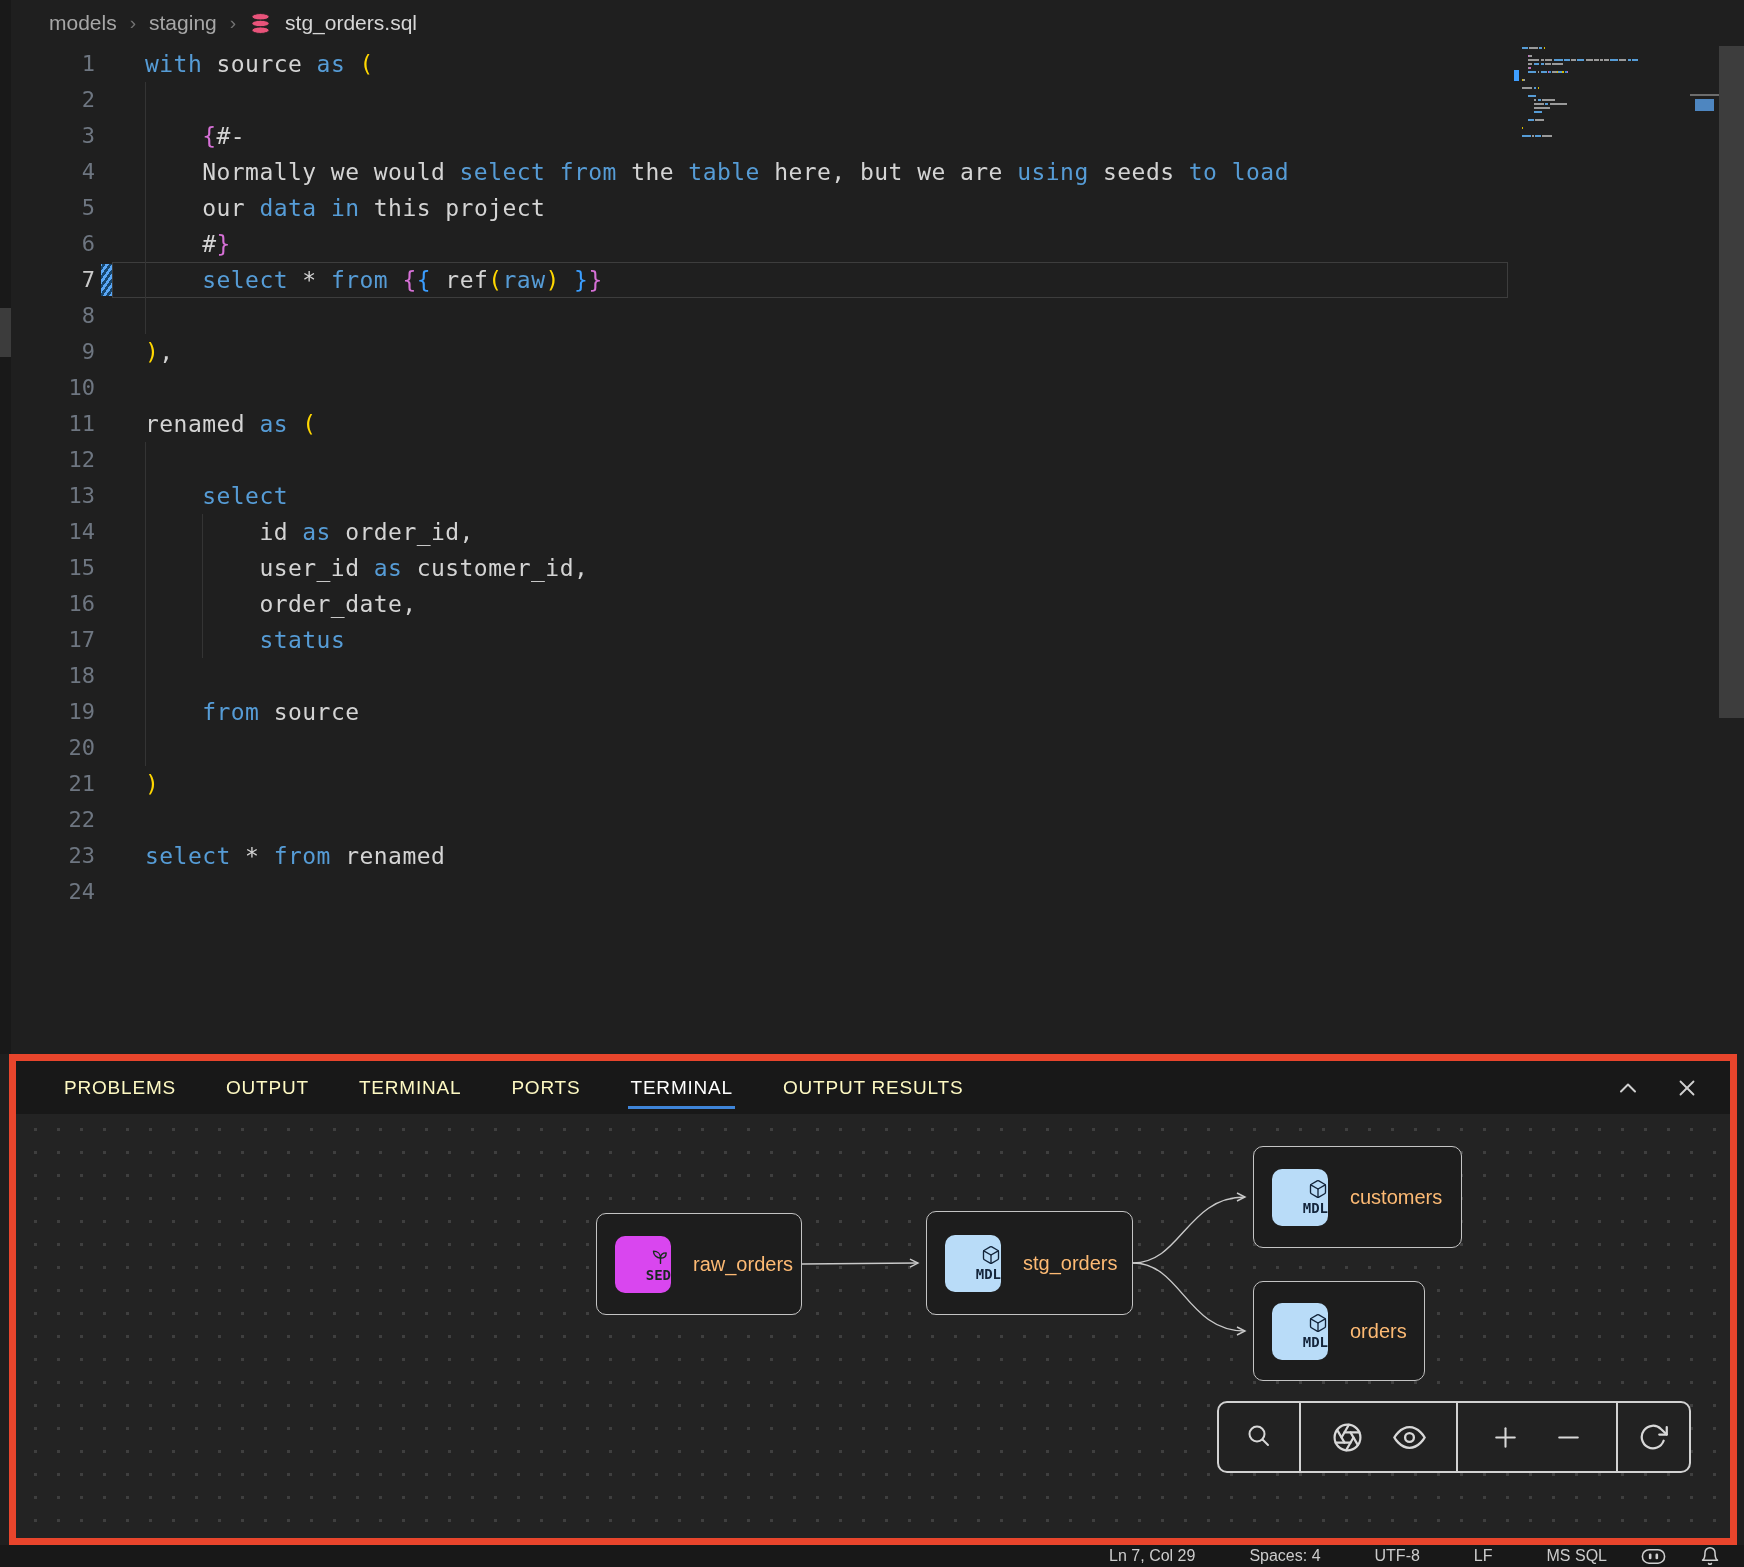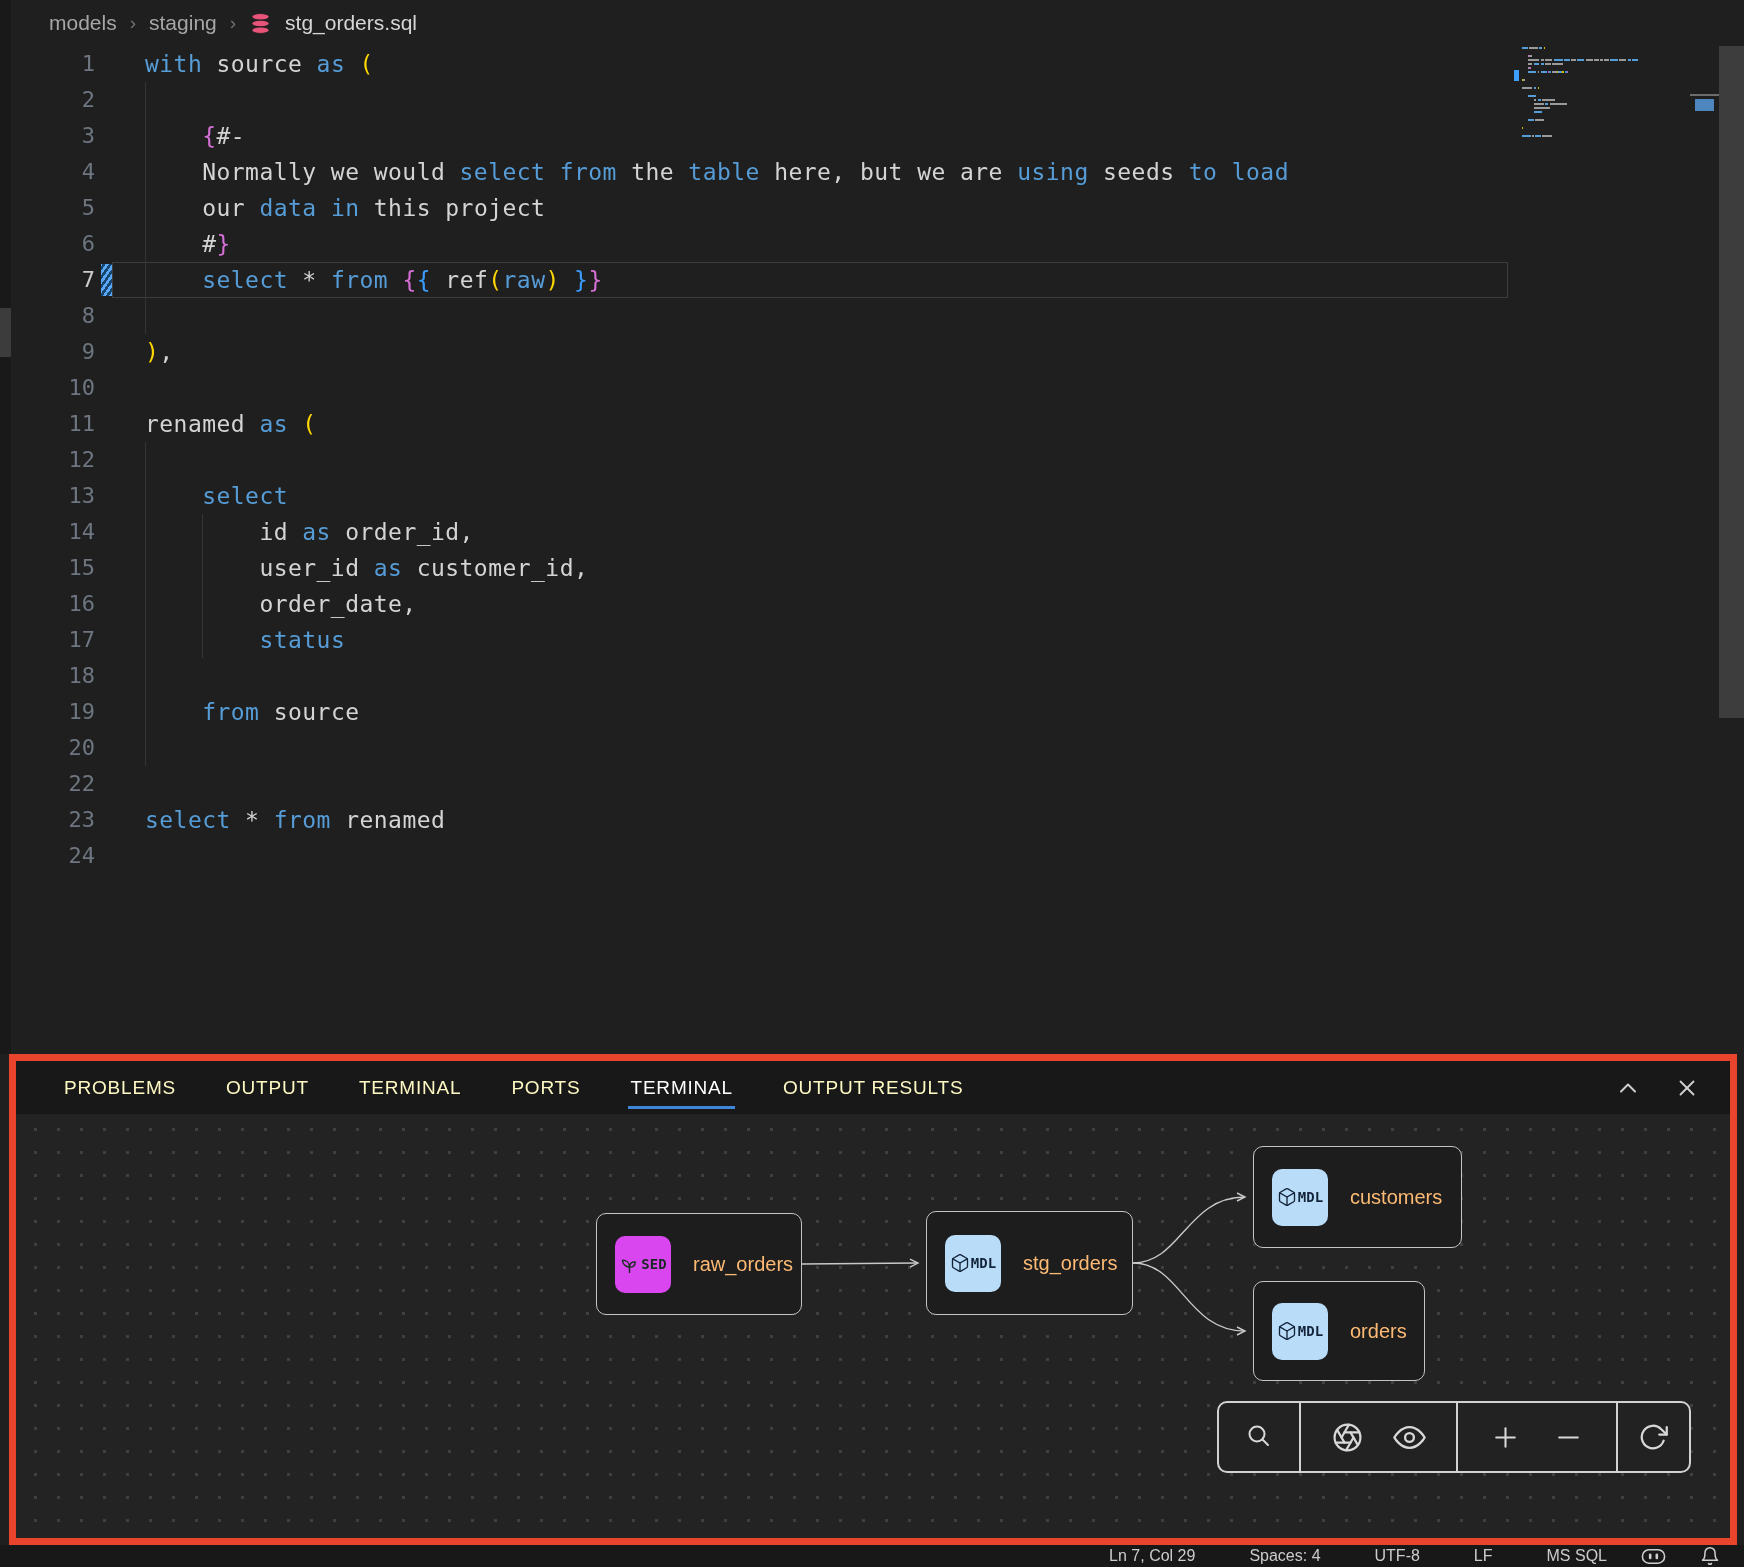--- a/index.html
+++ b/index.html
@@ -58,22 +58,22 @@
   .panel-actions svg{display:block;}
 
   .lineage{position:relative;height:424px;background:#232323;overflow:hidden;
       background-image:radial-gradient(circle,#3f3f3f 1.5px,transparent 1.8px);
       background-size:23px 23px;background-position:8px 4px;}
   .edges{position:absolute;left:0;top:0;}
 
   .lnode{position:absolute;background:#1d1d1d;border:1.5px solid #c4c4c4;border-radius:10px;
       display:flex;align-items:center;gap:22px;padding-left:18px;box-sizing:border-box;}
   .lnode .nlabel{font-size:20px;color:#fdba74;}
-  .badge{width:56px;height:57px;border-radius:10px;display:flex;flex-direction:row;
-      align-items:center;justify-content:center;gap:1px;}
+  .badge{width:56px;height:57px;border-radius:10px;display:flex;flex-direction:column;
+      align-items:flex-end;justify-content:center;gap:1px;}
   .badge.seed{background:#d946ef;}
   .badge.model{background:#b9dcf8;}
   .badge .btxt{font-family:"DejaVu Sans Mono",monospace;font-size:14px;font-weight:bold;color:#182a20;}
   .badge.model .btxt{color:#13243a;}
 
   .lineage-toolbar{position:absolute;left:1201px;top:287px;width:474px;height:72px;box-sizing:border-box;
       border:2px solid #d2d2d2;border-radius:10px;background:#222;display:flex;}
   .tbg{display:flex;align-items:center;justify-content:space-evenly;height:100%;
       border-right:2px solid #d2d2d2;box-sizing:border-box;}
   .tbg:last-child{border-right:none;}
@@ -184,20 +184,24 @@
         <span class="ln">18</span>
         <span class="src"></span>
       </div>
       <div class="code-row">
         <span class="ln">19</span>
         <span class="src"><span class="tok tx">    </span><span class="tok kw">from</span><span class="tok tx"> source</span></span>
       </div>
       <div class="code-row">
         <span class="ln">20</span>
         <span class="src"></span>
+      </div>
+      <div class="code-row">
+        <span class="ln">21</span>
+        <span class="src"><span class="tok br-y">)</span></span>
       </div>
       <div class="code-row">
         <span class="ln">22</span>
         <span class="src"></span>
       </div>
       <div class="code-row">
         <span class="ln">23</span>
         <span class="src"><span class="tok kw">select</span><span class="tok tx"> * </span><span class="tok kw">from</span><span class="tok tx"> renamed</span></span>
       </div>
       <div class="code-row">

